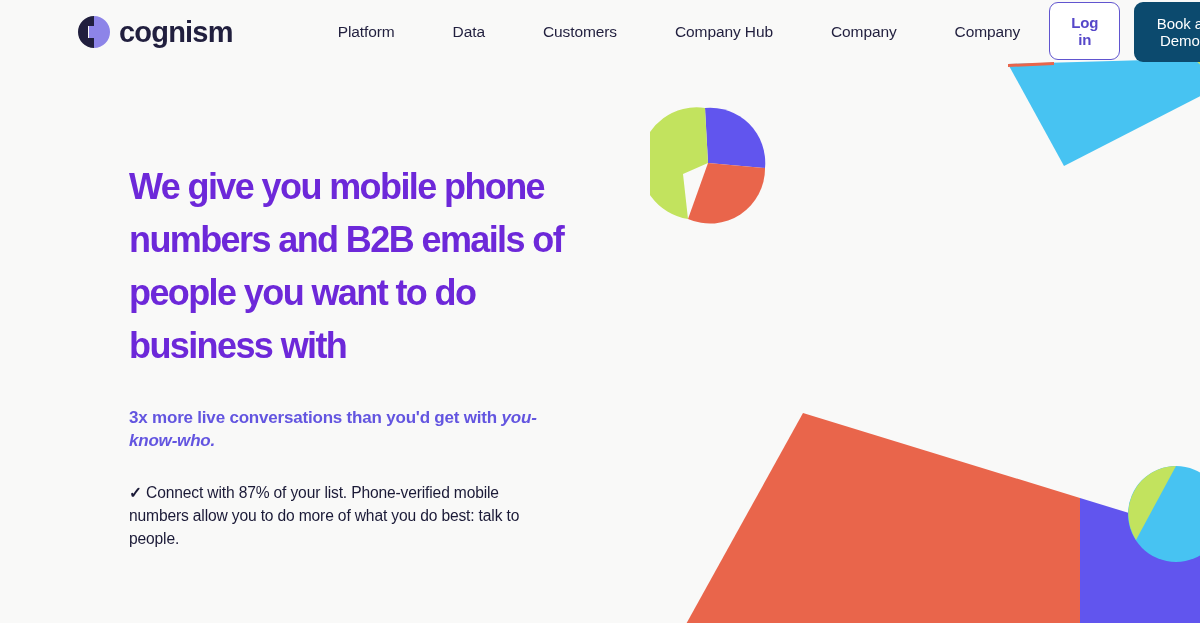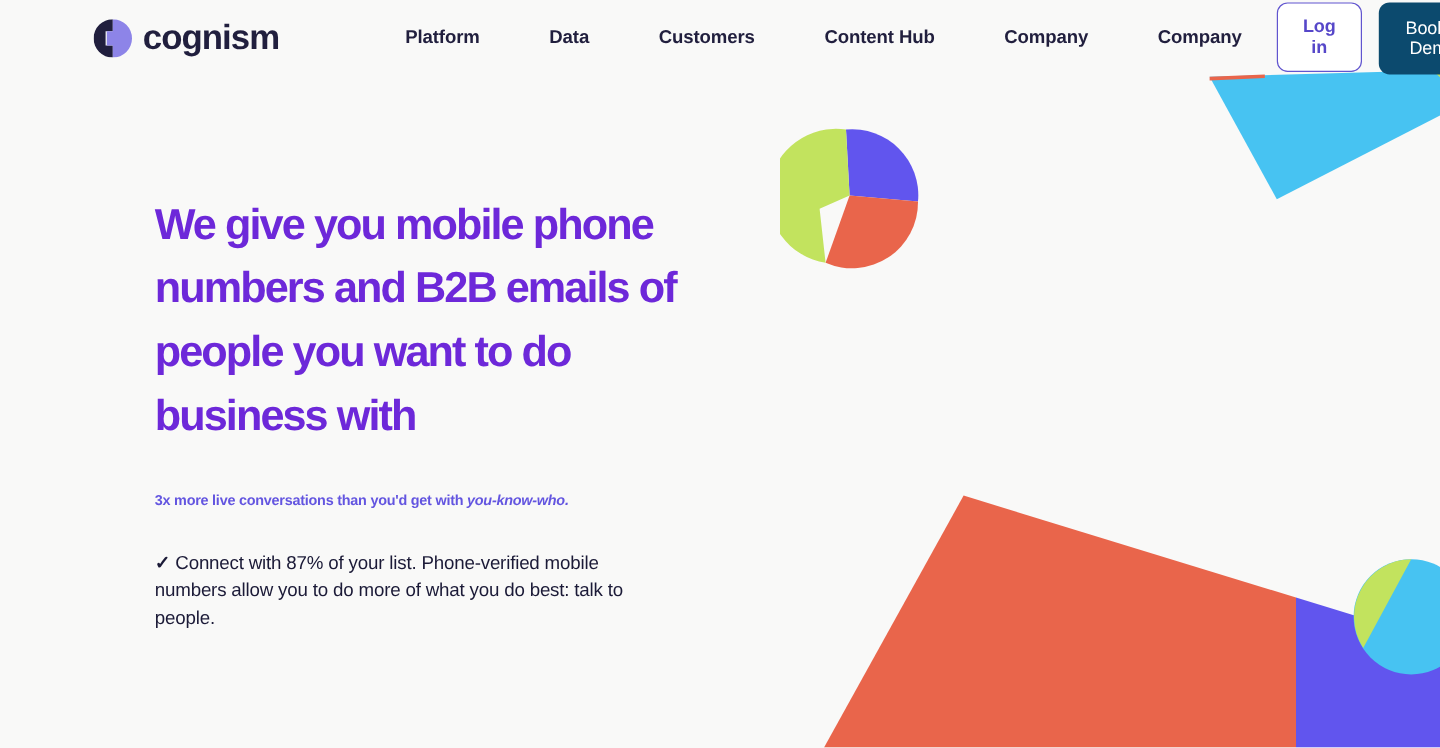--- a/index.html
+++ b/index.html
@@ -32,21 +32,20 @@
   .brand-word {
     font-size:29px; font-weight:700; color:#211f3e;
     letter-spacing:-0.8px; line-height:1;
   }
 
   .nav { display:flex; align-items:center; gap:0; margin-left:76px; }
   .nav-item {
     font-size:15.5px; color:#211f3e; padding:0 29px;
     line-height:64px; cursor:pointer; white-space:nowrap;
     letter-spacing:-0.1px;
-    font-weight:bold;
   }
 
   .actions { margin-left:auto; display:flex; align-items:flex-start; gap:14px; }
   .btn-login {
     font-size:15px; font-weight:700; color:#5647c9;
     background:#ffffff; border:1.6px solid #6155cf;
     border-radius:9px; padding:11px 21px; cursor:pointer;
     letter-spacing:-0.1px;
   }
   .btn-demo {
@@ -58,21 +57,21 @@
   .globe { width:26px; height:26px; cursor:pointer; display:block; margin-left:2px; }
 
   
   .hero { position:relative; z-index:4; padding:96px 0 0 129px; width:620px; }
   .headline {
     font-size:36px; line-height:53px; font-weight:700;
     color:#6d28d9; letter-spacing:-1.6px;
     max-width:440px;
   }
   .subhead {
-    margin-top:34px; font-size:12px; font-weight:700;
+    margin-top:34px; font-size:17px; font-weight:700;
     color:#6355e0; line-height:23px; max-width:425px;
     letter-spacing:-0.2px;
   }
   .subhead .em { font-style:italic; }
 
   .bullets { margin-top:29px; max-width:425px; }
   .bullet {
     font-size:15.6px; line-height:23px; color:#1b1a37;
     margin-bottom:17px; letter-spacing:-0.15px;
   }
@@ -116,21 +115,21 @@
         <path d="M16 0 A16 16 0 0 0 16 32 L16 22 L10 22 L10 10 L16 10 Z" fill="#211f3e"></path>
         <path d="M16 0 A16 16 0 0 1 16 32 L16 22 L11 22 L11 10 L16 10 Z" fill="#8d84e8"></path>
       </svg>
       <span class="brand-word">cognism</span>
     </div>
 
     <nav class="nav">
       <span class="nav-item">Platform</span>
       <span class="nav-item">Data</span>
       <span class="nav-item">Customers</span>
-      <span class="nav-item">Content Hub</span>
+      <span class="nav-item">Company Hub</span>
       <span class="nav-item">Company</span>
       <span class="nav-item">Company</span>
     </nav>
 
     <div class="actions">
       <button class="btn-login">Log in</button>
       <button class="btn-demo">Book a Demo</button>
       <svg class="globe" viewBox="0 0 24 24" fill="none" stroke="#5647c9" stroke-width="1.6">
         <circle cx="12" cy="12" r="9.2"></circle>
         <ellipse cx="12" cy="12" rx="4.1" ry="9.2"></ellipse>

